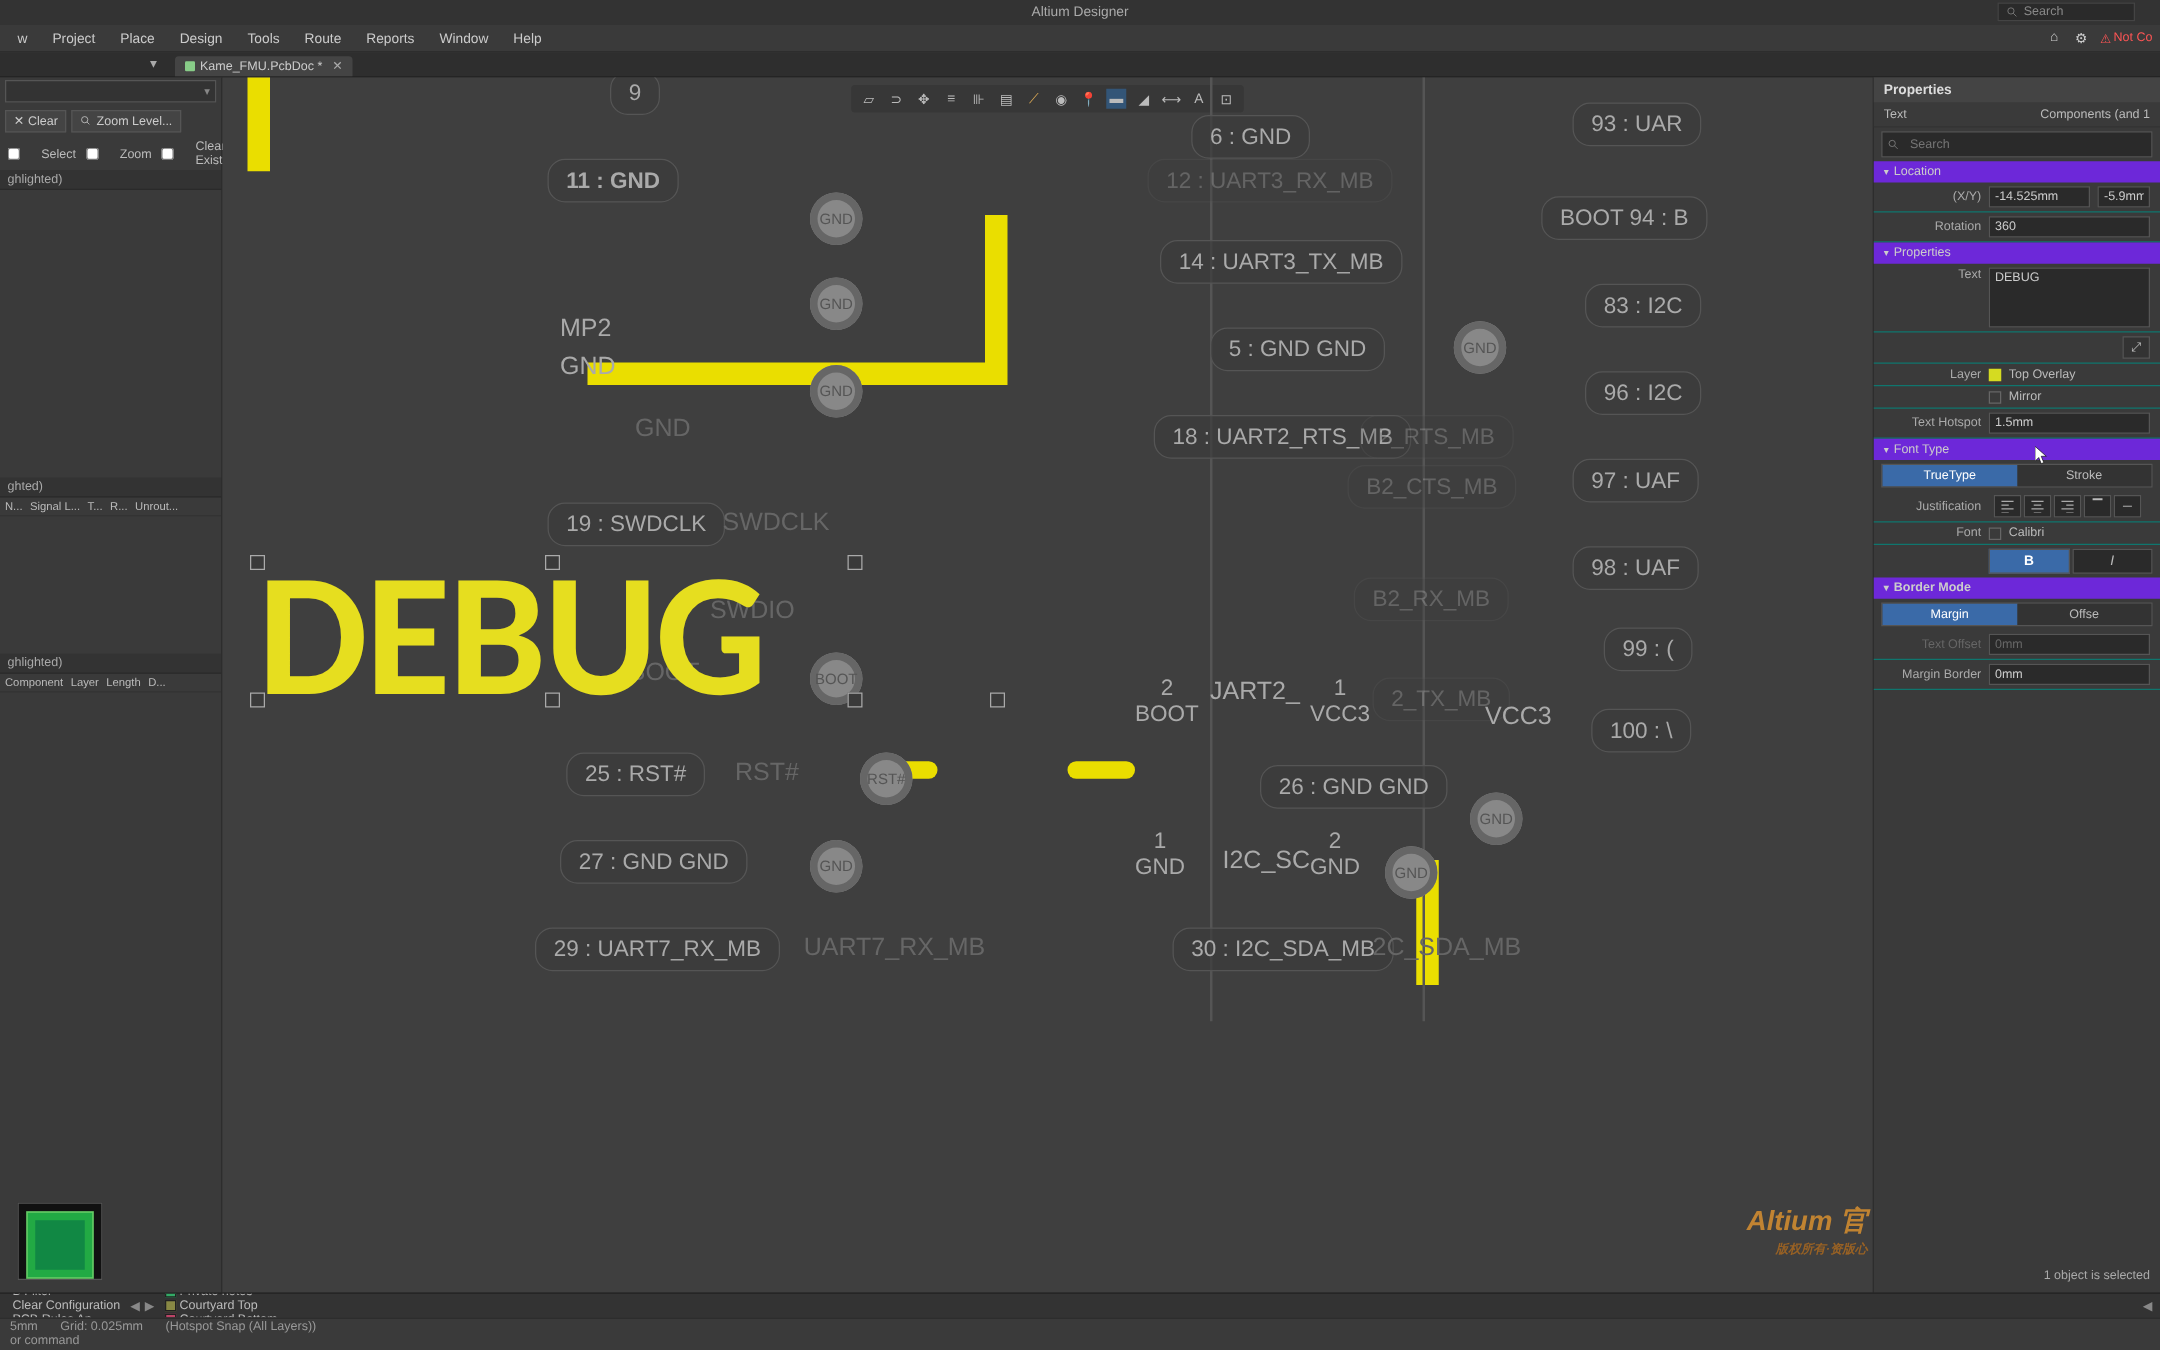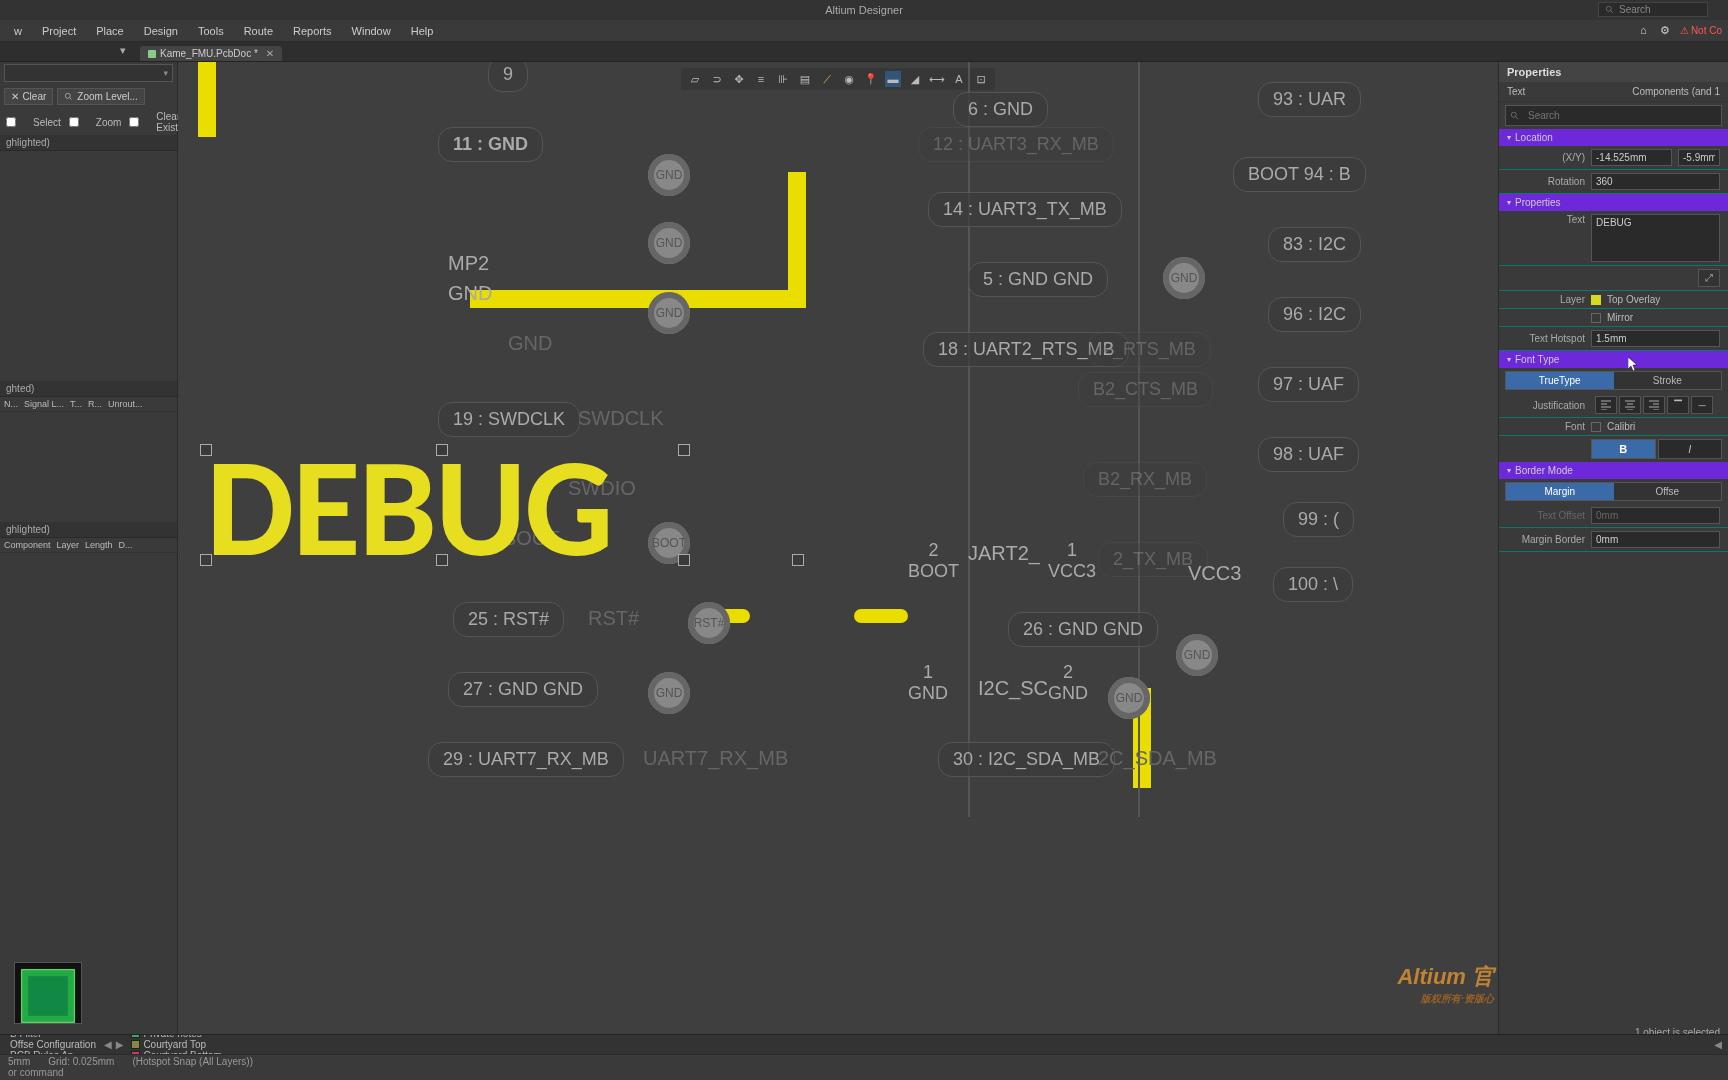--- a/index.html
+++ b/index.html
@@ -80,21 +80,21 @@
 .bottombar { position:absolute; bottom:26px; left:0; right:0; height:20px; background:#333; display:flex; align-items:center; padding:0 4px; font-size:10px; color:#bbb; overflow:hidden; border-top:1px solid #222;}
 .bottombar .layer { display:flex; align-items:center; gap:3px; padding:0 6px; white-space:nowrap;}
 .bottombar .sw { width:9px; height:9px; border:1px solid #222;}
 .bottombar .nav { color:#888; padding:0 2px;}
 
 .statusbar { position:absolute; bottom:0; left:0; right:0; height:26px; background:#3a3a3a; display:flex; align-items:flex-start; padding:1px 8px; font-size:10px; color:#999; flex-direction:column; border-top:1px solid #2a2a2a;}
 .statusbar .line { display:flex; gap:18px;}
 
 .proppanel .footer { position:absolute; bottom:26px; right:0; width:230px; display:flex; background:#333; border-top:1px solid #222; font-size:10px;}
 .proppanel .footer .ft { padding:3px 8px; color:#aaa; white-space:nowrap;}
-.proppanel .status { position:absolute; bottom:42px; right:8px; font-size:10px; color:#aaa;margin-left:24px;}
+.proppanel .status { position:absolute; bottom:54px; right:8px; font-size:10px; color:#aaa;margin-left:24px;}
 
 .logo { position:absolute; right:4px; bottom:48px; color:#d89030; font-size:22px; font-style:italic; font-weight:bold; font-family:Arial; opacity:.85; text-align:right;}
 .logo .sub { font-size:10px; color:#a86820; display:block;}
 .cursor { position:absolute; width:12px; height:16px; pointer-events:none;}
 </style>
 </head>
 <body>
 
 <div class="titlebar">
   <span class="title">Altium Designer</span>
@@ -362,21 +362,21 @@
     <div class="row">
       <span class="lab">Font</span>
       <span class="chk"></span>
       <span class="val">Calibri</span>
     </div>
     <div class="boldital">
       <div class="bi active" style="font-weight:bold;">B</div>
       <div class="bi" style="font-style:italic;">I</div>
     </div>
 
-    <div class="section" style="padding-left:8px;">Border Mode</div>
+    <div class="section" style="padding-left:8px;font-weight:bold;">Border Mode</div>
     <div class="tabbtns">
       <div class="tb active">Margin</div>
       <div class="tb">Offse</div>
     </div>
     <div class="row">
       <span class="lab" style="color:#666;">Text Offset</span>
       <input class="val" type="text" disabled="" style="color: rgb(102, 102, 102);" value="0mm">
     </div>
     <div class="row">
       <span class="lab">Margin Border</span>
@@ -395,21 +395,21 @@
 <div class="preview" style="position:absolute; left:14px; bottom:56px; width:68px; height:62px; background:#111; border:1px solid #555;">
   <svg viewBox="0 0 50 50">
       <rect x="5" y="5" width="40" height="40" fill="#2a4" stroke="#6c6"></rect>
       <rect x="10" y="10" width="30" height="30" fill="#184"></rect>
     </svg>
 </div>
 
 <div class="bottombar">
   <span id="bb-left">
       <span class="layer">B Filter</span>
-      <span class="layer">Offse Configuration</span>
+      <span class="layer">Clear Configuration</span>
       <span class="layer">PCB Rules An...</span>
     </span>
   <span class="nav">◀</span>
   <span class="nav">▶</span>
   <span id="layers-container">
       <span class="layer"><span class="sw" style="background:#3a6"></span>Private notes</span>
       <span class="layer"><span class="sw" style="background:#884"></span>Courtyard Top</span>
       <span class="layer"><span class="sw" style="background:#b46"></span>Courtyard Bottom</span>
     </span>
   <span class="nav" style="margin-left:auto;">◀</span>

